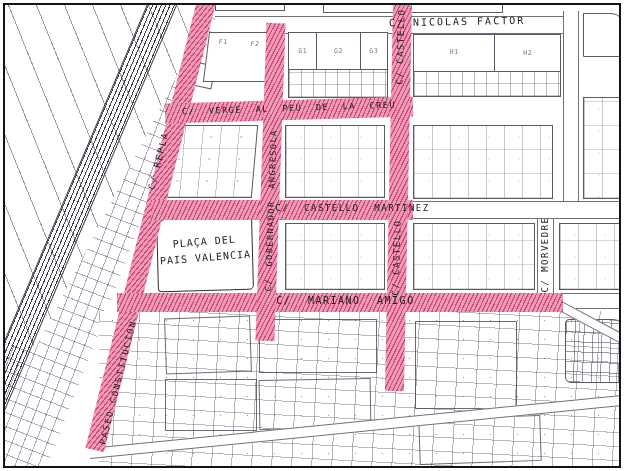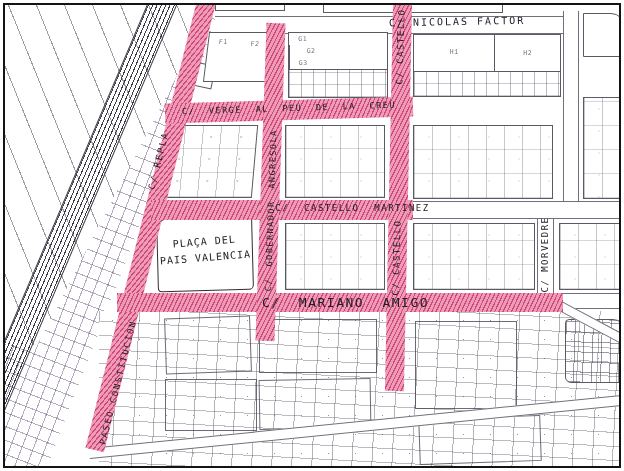--- a/index.html
+++ b/index.html
@@ -83,21 +83,21 @@
 
     <div class="block" style="left:210px;top:-4px;width:70px;height:10px;"></div>
     <div class="block" style="left:318px;top:-4px;width:180px;height:12px;"></div>
 
     <div class="block" style="left:201px;top:27px;width:76px;height:50px;transform:skewX(-7deg);">
       <span class="blabel" style="left:10px;top:6px;">F1</span>
       <span class="blabel" style="left:42px;top:8px;">F2</span>
     </div>
 
     <div class="block" style="left:283px;top:27px;width:100px;height:66px;">
-      <div class="row" style="width:100%;height:37px;flex-direction:column;">
+      <div class="row" style="width:100%;height:37px;">
         <div class="cell" style="width:28%;">
             <span class="blabel" style="position:static">G1</span>
           </div>
         <div class="cell" style="width:44%;text-align:right;">
             <span class="blabel" style="position:static">G2</span>
           </div>
         <div class="cell" style="width:28%;">
             <span class="blabel" style="position:static">G3</span>
           </div>
       </div>
@@ -138,21 +138,21 @@
     <div class="pink" style="left:137px;top:-18px;width:19px;height:470px;transform:rotate(14deg);"></div>
     <div class="pink" style="left:160px;top:95px;width:248px;height:20px;transform:rotate(-1.6deg);"></div>
     <div class="pink" style="left:146px;top:195px;width:262px;height:20px;"></div>
     <div class="pink" style="left:112px;top:288px;width:446px;height:19px;"></div>
     <div class="pink" style="left:384px;top:-4px;width:19px;height:390px;transform:rotate(1.2deg);"></div>
     <div class="pink" style="left:256px;top:18px;width:19px;height:318px;transform:rotate(2deg);"></div>
 
     <div class="slabel" style="left:352px;top:12px;width:200px;font-size:10px;letter-spacing:2px;transform:rotate(-1deg);">C/ NICOLAS FACTOR</div>
     <div class="slabel" style="left:164px;top:99px;width:240px;font-size:8.5px;letter-spacing:1.5px;word-spacing:7px;transform:rotate(-1.8deg);">C/ VERGE AL PEU DE LA CREU</div>
     <div class="slabel" style="left:250px;top:199px;width:195px;font-size:9px;letter-spacing:1.5px;word-spacing:8px;">C/ CASTELLO MARTINEZ</div>
-    <div class="slabel" style="left:238px;top:291px;width:205px;font-size:13px;letter-spacing:1.5px;word-spacing:9px;">C/ MARIANO AMIGO</div>
+    <div class="slabel" style="left:238px;top:291px;width:205px;font-size:10px;letter-spacing:1.5px;word-spacing:9px;">C/ MARIANO AMIGO</div>
     <div class="slabel" style="left:356px;top:37px;width:80px;font-size:9px;letter-spacing:1.5px;transform:rotate(-88deg);">C/ CASTELLO</div>
     <div class="slabel" style="left:352px;top:248px;width:80px;font-size:9px;letter-spacing:1.5px;transform:rotate(-88deg);">C/ CASTELLO</div>
     <div class="slabel" style="left:172px;top:201px;width:188px;font-size:8.5px;letter-spacing:1.5px;word-spacing:5px;transform:rotate(-88deg);">C/ GOBERNADOR ANGRESOLA</div>
     <div class="slabel" style="left:493px;top:245px;width:95px;font-size:9px;letter-spacing:1.5px;transform:rotate(-90deg);">C/ MORVEDRE</div>
     <div class="slabel" style="left:120px;top:151px;width:68px;font-size:9px;letter-spacing:2px;transform:rotate(-76deg);">C/ REPLA</div>
     <div class="slabel" style="left:39px;top:373px;width:148px;font-size:8.5px;letter-spacing:2px;transform:rotate(-76deg);">PASEO CONSTITUCION</div>
 
   </div>
 </div>
 

